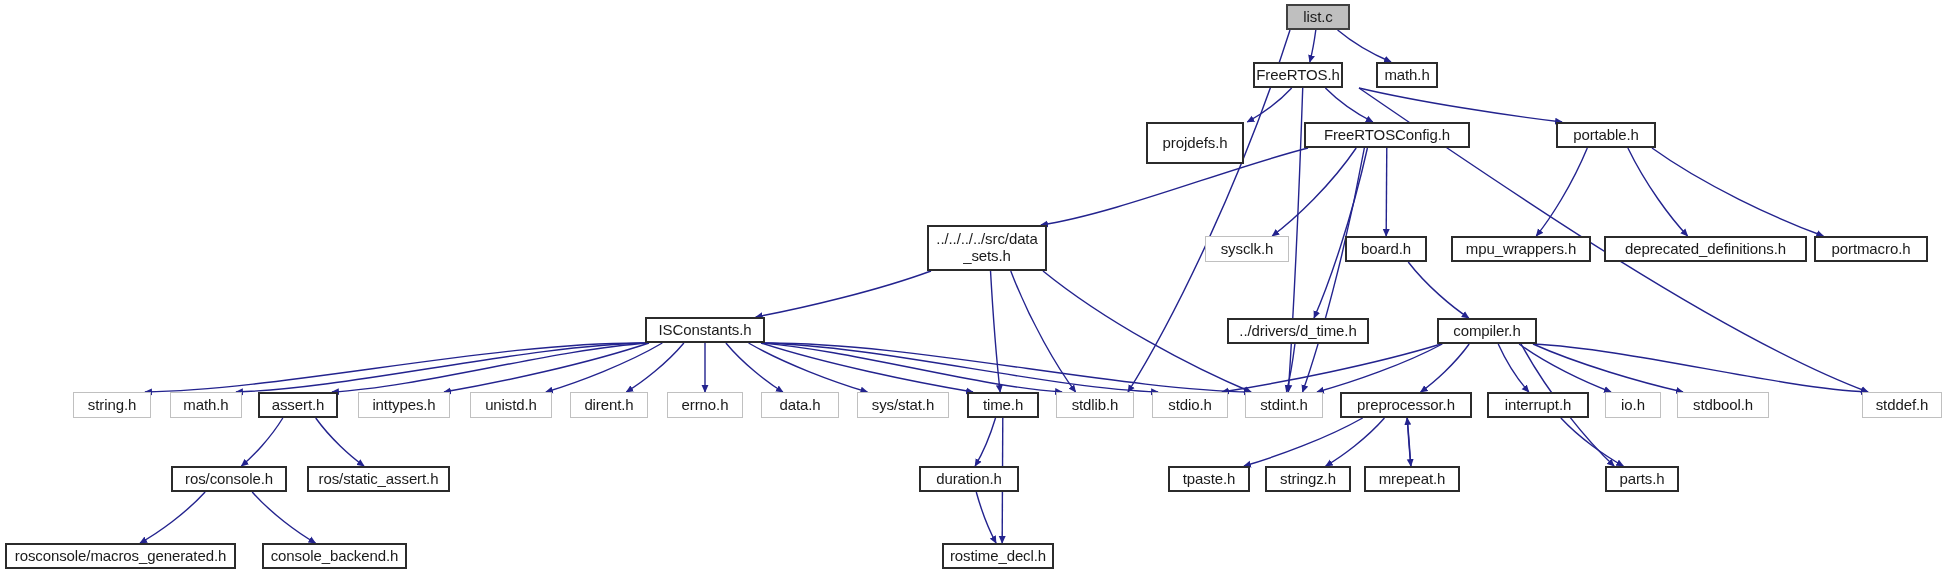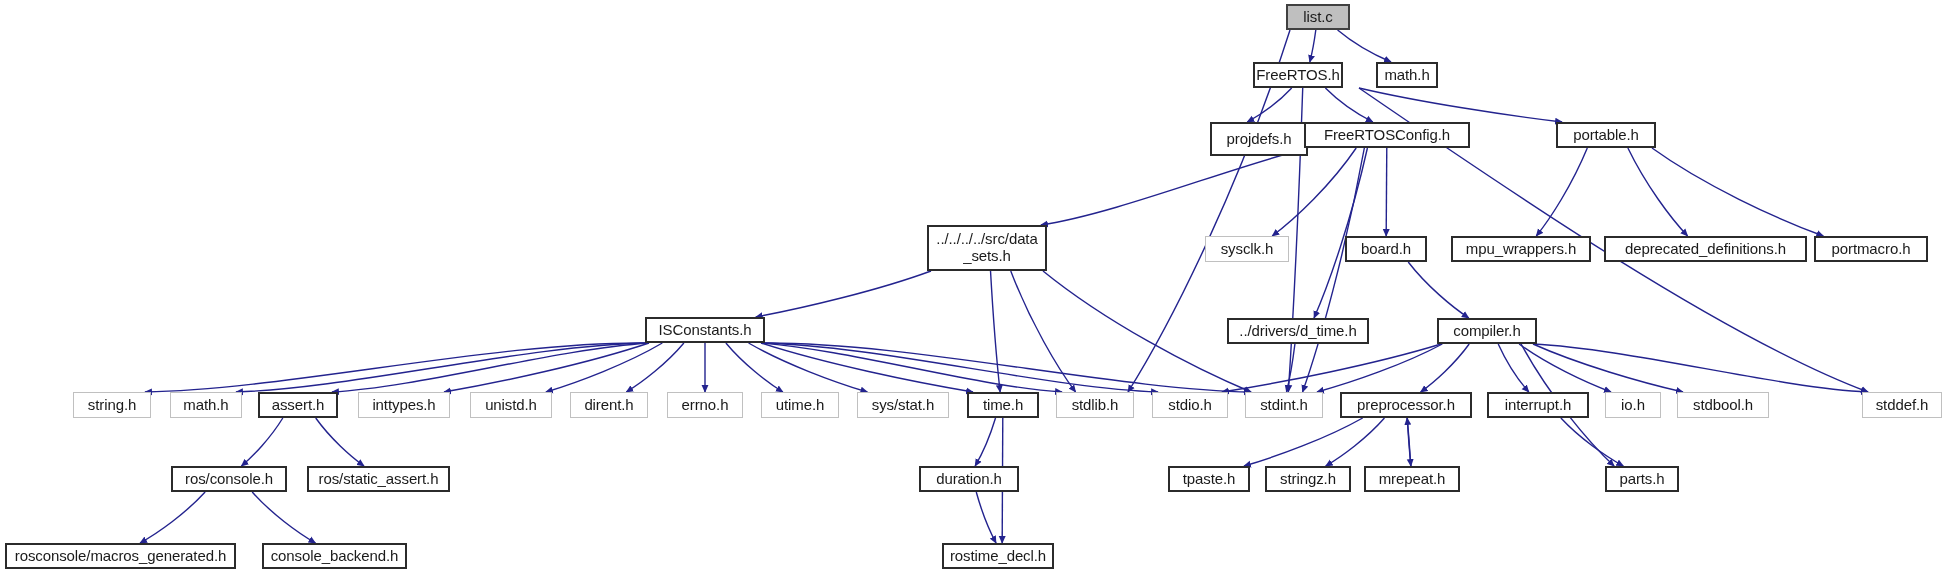--- a/index.html
+++ b/index.html
@@ -91,41 +91,41 @@
       <path d="M 205.13 492 C 185.6 513.42, 158.258 532.8, 140.03 543" fill="none" stroke="#23238e" stroke-width="1.4" marker-end="url(#arrow)"></path>
       <path d="M 252.21 492 C 271.2 513.42, 297.786 532.8, 315.51 543" fill="none" stroke="#23238e" stroke-width="1.4" marker-end="url(#arrow)"></path>
       <path d="M 995.52 418 C 989.4 438.16, 980.832 456.4, 975.12 466" fill="none" stroke="#23238e" stroke-width="1.4" marker-end="url(#arrow)"></path>
       <path d="M 1002.78 418 C 1002.5999999999999 470.5, 1002.348 518, 1002.18 543" fill="none" stroke="#23238e" stroke-width="1.4" marker-end="url(#arrow)"></path>
       <path d="M 976.26 492 C 982.1999999999999 513.42, 990.516 532.8, 996.06 543" fill="none" stroke="#23238e" stroke-width="1.4" marker-end="url(#arrow)"></path>
     </svg>
   <div id="nodes-layer">
       <div class="node current" style="left: 1286px; top: 4px; width: 64px; height: 26px;">list.c</div>
       <div class="node bold" style="left: 1253px; top: 62px; width: 90px; height: 26px;">FreeRTOS.h</div>
       <div class="node bold" style="left: 1376px; top: 62px; width: 62px; height: 26px;">math.h</div>
-      <div class="node bold" style="left: 1210px; top: 122px; width: 98px; height: 34px; text-align: center;">projdefs.h</div>
+      <div class="node bold" style="left: 1146px; top: 122px; width: 98px; height: 42px; text-align: center;">projdefs.h</div>
       <div class="node bold" style="left: 1304px; top: 122px; width: 166px; height: 26px;">FreeRTOSConfig.h</div>
       <div class="node bold" style="left: 1556px; top: 122px; width: 100px; height: 26px;">portable.h</div>
       <div class="node bold" style="left: 927px; top: 225px; width: 120px; height: 46px;">../../../../src/data
 _sets.h</div>
       <div class="node weak" style="left: 1205px; top: 236px; width: 84px; height: 26px;">sysclk.h</div>
       <div class="node bold" style="left: 1345px; top: 236px; width: 82px; height: 26px;">board.h</div>
       <div class="node bold" style="left: 1451px; top: 236px; width: 140px; height: 26px;">mpu_wrappers.h</div>
       <div class="node bold" style="left: 1604px; top: 236px; width: 203px; height: 26px;">deprecated_definitions.h</div>
       <div class="node bold" style="left: 1814px; top: 236px; width: 114px; height: 26px;">portmacro.h</div>
       <div class="node bold" style="left: 645px; top: 317px; width: 120px; height: 26px;">ISConstants.h</div>
       <div class="node bold" style="left: 1227px; top: 318px; width: 142px; height: 26px;">../drivers/d_time.h</div>
       <div class="node bold" style="left: 1437px; top: 318px; width: 100px; height: 26px;">compiler.h</div>
       <div class="node weak" style="left: 73px; top: 392px; width: 78px; height: 26px;">string.h</div>
       <div class="node weak" style="left: 170px; top: 392px; width: 72px; height: 26px;">math.h</div>
       <div class="node bold" style="left: 258px; top: 392px; width: 80px; height: 26px;">assert.h</div>
       <div class="node weak" style="left: 358px; top: 392px; width: 92px; height: 26px;">inttypes.h</div>
       <div class="node weak" style="left: 470px; top: 392px; width: 82px; height: 26px;">unistd.h</div>
       <div class="node weak" style="left: 570px; top: 392px; width: 78px; height: 26px;">dirent.h</div>
       <div class="node weak" style="left: 667px; top: 392px; width: 76px; height: 26px;">errno.h</div>
-      <div class="node weak" style="left: 761px; top: 392px; width: 78px; height: 26px;">utime.h</div>
+      <div class="node weak" style="left: 761px; top: 392px; width: 78px; height: 26px;">data.h</div>
       <div class="node weak" style="left: 857px; top: 392px; width: 92px; height: 26px;">sys/stat.h</div>
       <div class="node bold" style="left: 967px; top: 392px; width: 72px; height: 26px;">time.h</div>
       <div class="node weak" style="left: 1056px; top: 392px; width: 78px; height: 26px;">stdlib.h</div>
       <div class="node weak" style="left: 1152px; top: 392px; width: 76px; height: 26px;">stdio.h</div>
       <div class="node weak" style="left: 1245px; top: 392px; width: 78px; height: 26px;">stdint.h</div>
       <div class="node bold" style="left: 1340px; top: 392px; width: 132px; height: 26px;">preprocessor.h</div>
       <div class="node bold" style="left: 1487px; top: 392px; width: 102px; height: 26px;">interrupt.h</div>
       <div class="node weak" style="left: 1605px; top: 392px; width: 56px; height: 26px;">io.h</div>
       <div class="node weak" style="left: 1677px; top: 392px; width: 92px; height: 26px;">stdbool.h</div>
       <div class="node weak" style="left: 1862px; top: 392px; width: 80px; height: 26px;">stddef.h</div>

